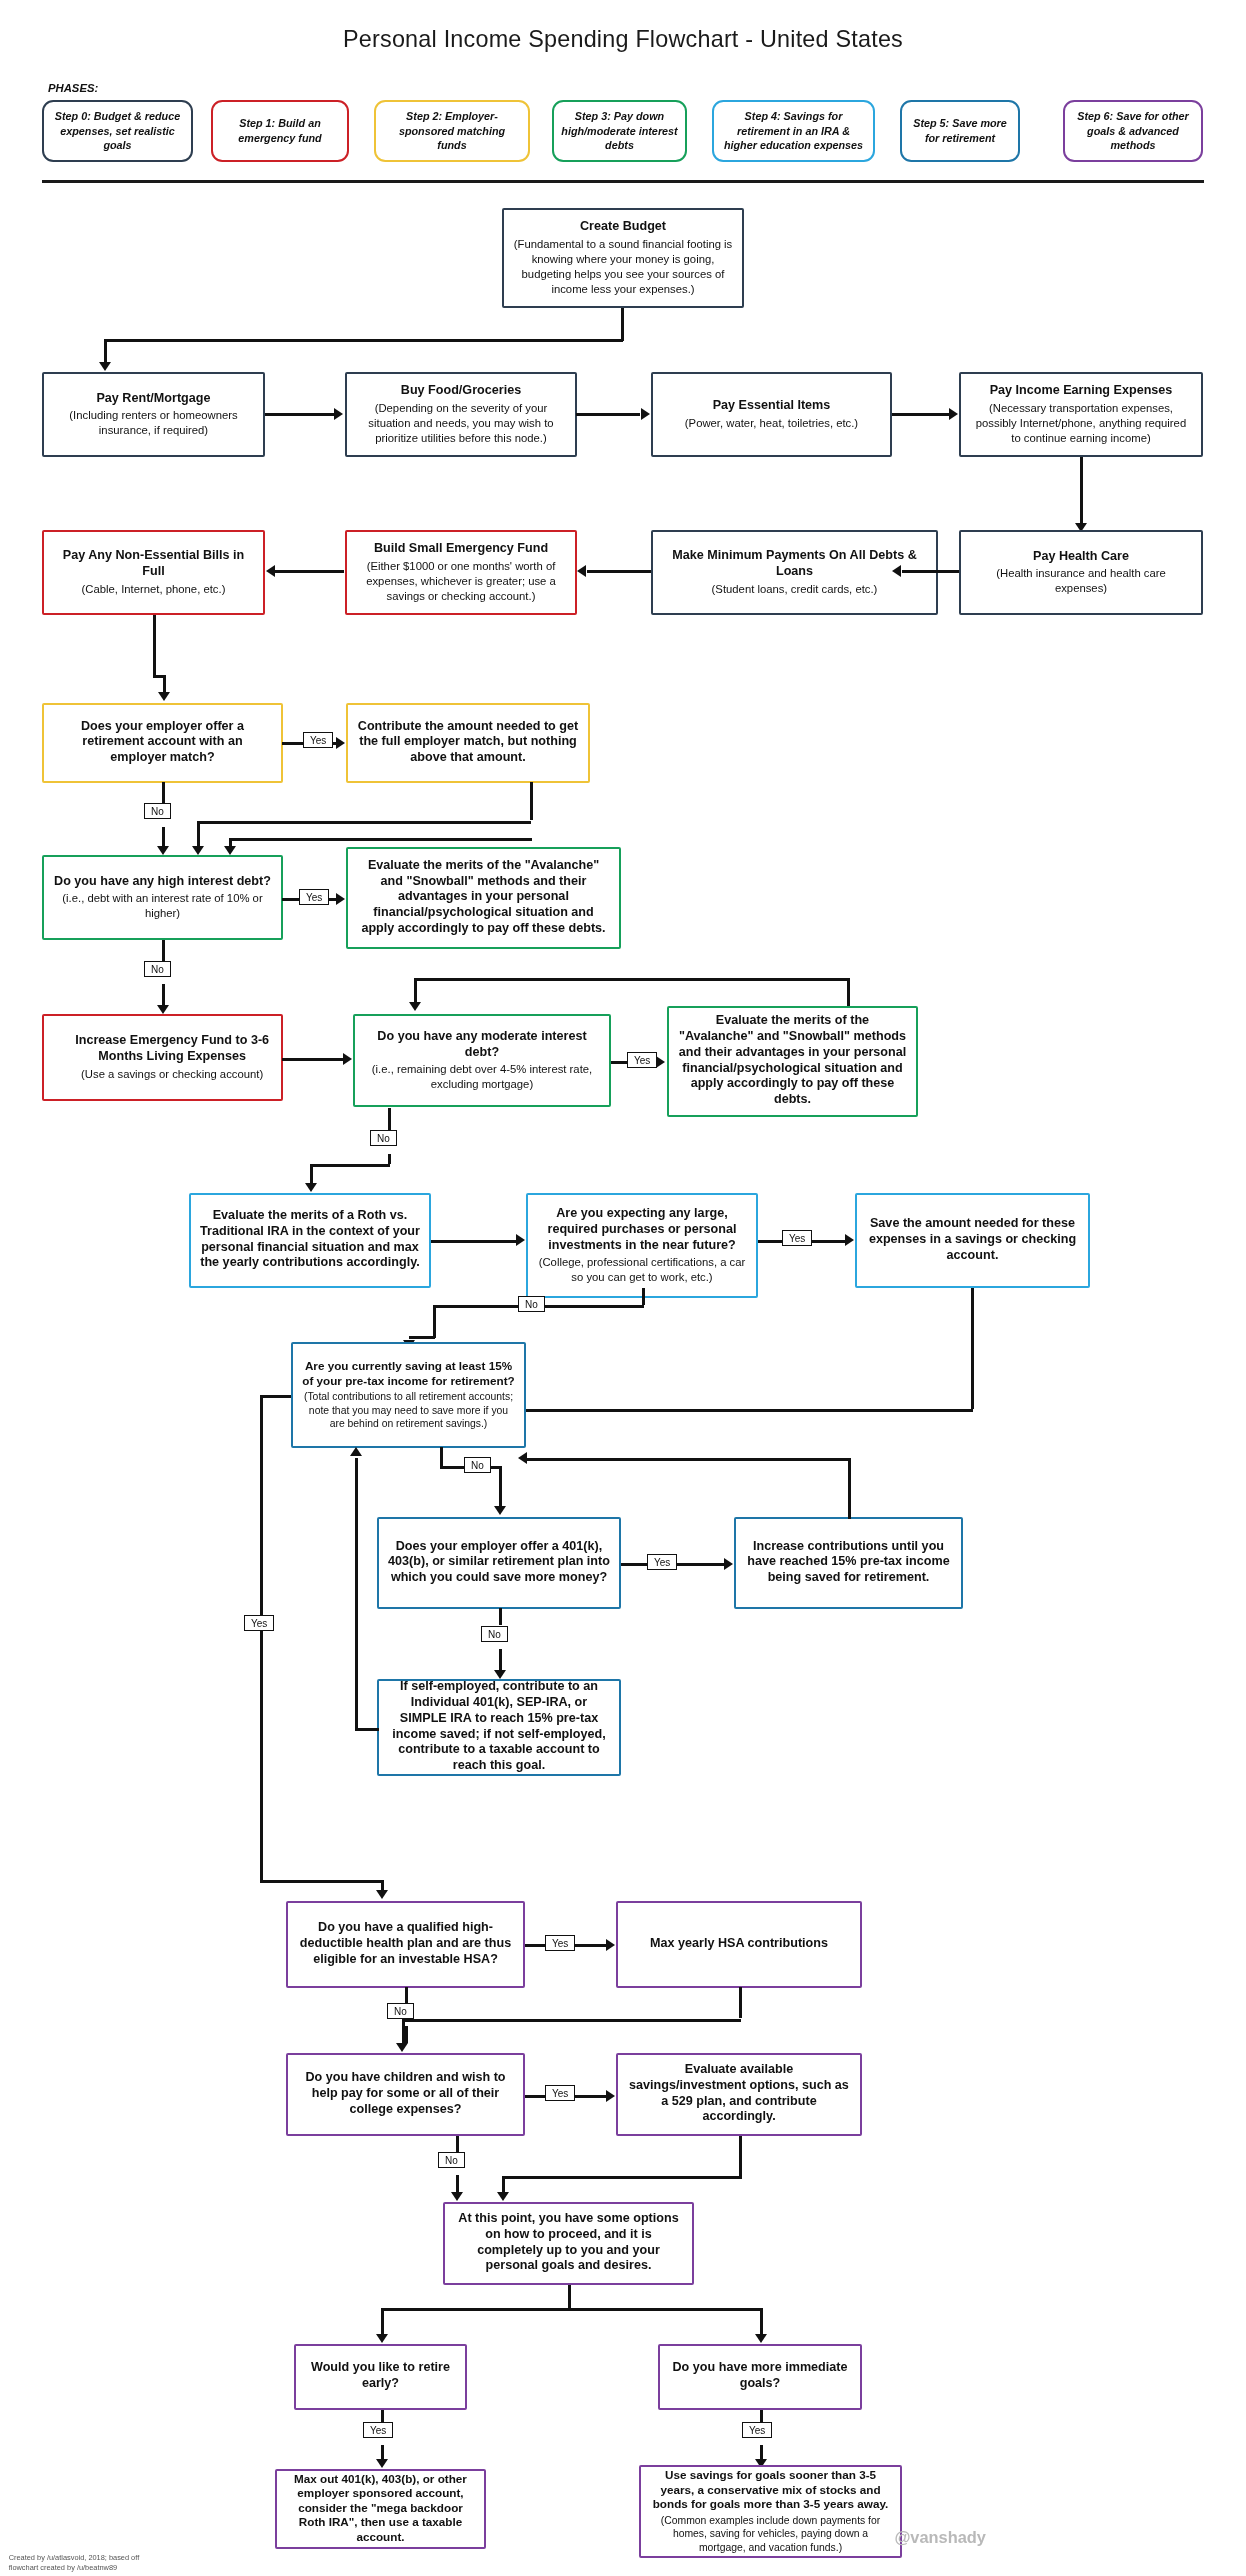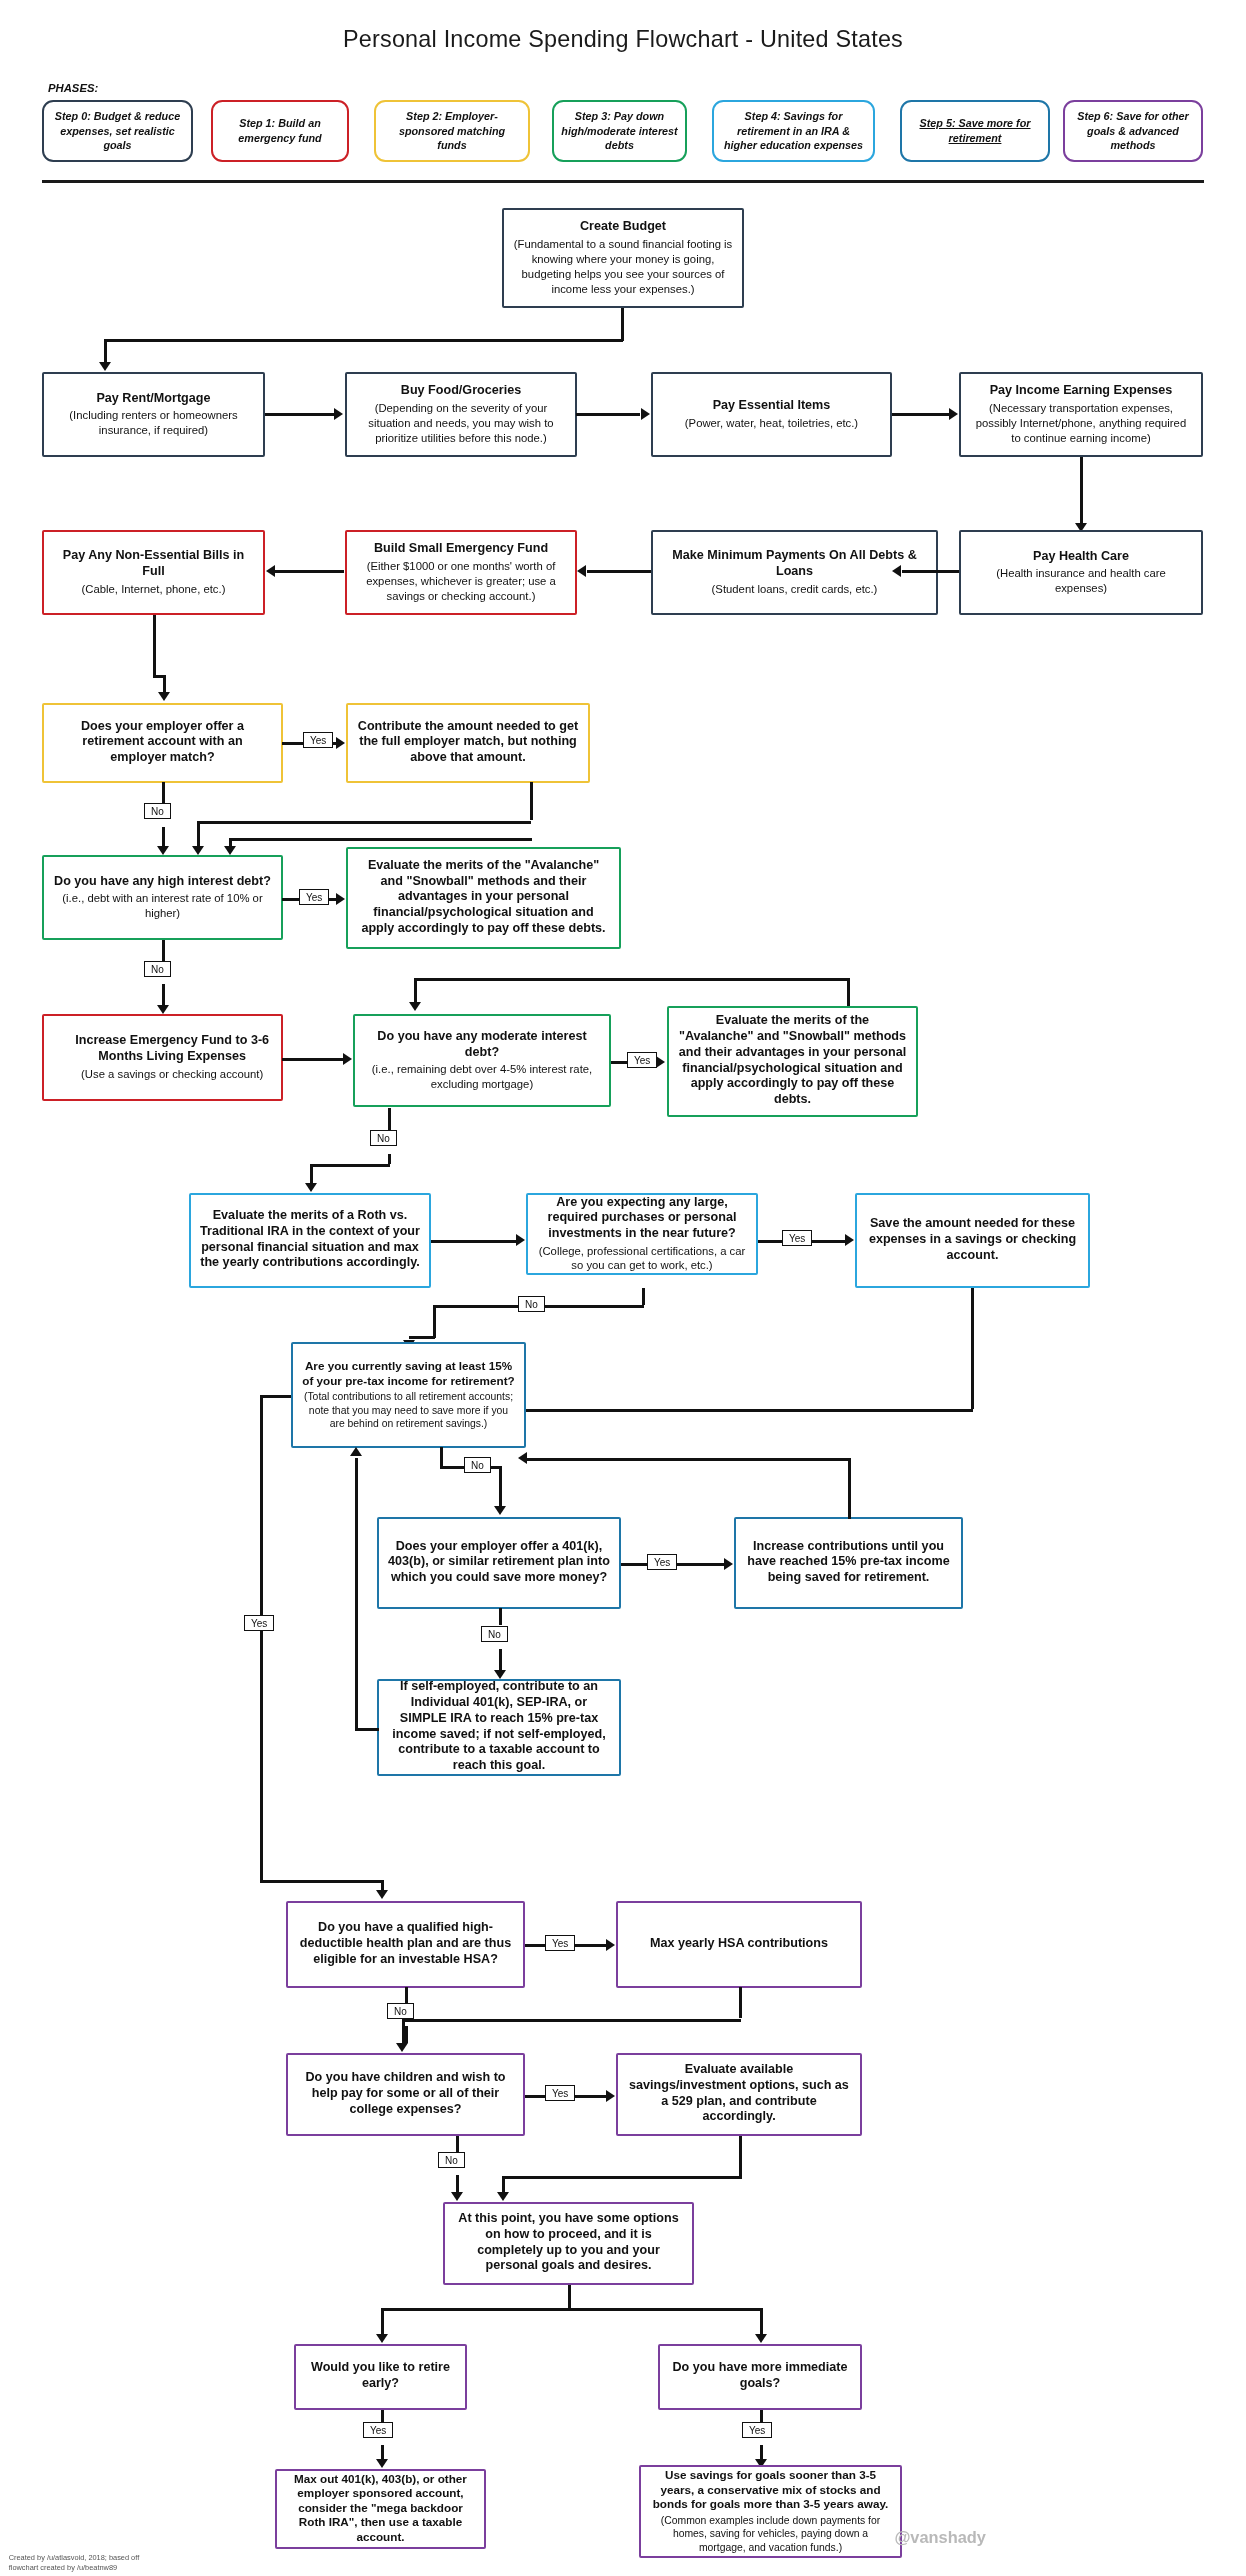--- a/index.html
+++ b/index.html
@@ -150,21 +150,21 @@
     </div>
   <div class="phase-box" style="left:374px; width:156px; border-color:#efc337;">
       <span>Step 2: Employer-sponsored matching funds</span>
     </div>
   <div class="phase-box" style="left:552px; width:135px; border-color:#16a05a;">
       <span>Step 3: Pay down high/moderate interest debts</span>
     </div>
   <div class="phase-box" style="left:712px; width:163px; border-color:#2ba6de;">
       <span>Step 4: Savings for retirement in an IRA &amp; higher education expenses</span>
     </div>
-  <div class="phase-box" style="left:900px;width:150px; border-color:#1e76a8;text-decoration:underline;">
+  <div class="phase-box" style="left:900px;width:120px; border-color:#1e76a8;">
       <span>Step 5: Save more for retirement</span>
     </div>
   <div class="phase-box" style="left:1063px;width:140px; border-color:#7b3f9d;">
       <span>Step 6: Save for other goals &amp; advanced methods</span>
     </div>
 
   <div class="hrule"></div>
 
   <div class="node c-dark" style="left:502px; top:208px; width:242px; height:100px;">
     <div class="hd">Create Budget</div>
@@ -303,21 +303,21 @@
   <div class="ln lnv" style="left:388px; top:1108px; height:22.5px;"></div>
   <div class="yn" style="left:370px; top:1130px;">No</div>
   <div class="ln lnv" style="left:388px; top:1154px; height:10.4px;"></div>
   <div class="ln lnh" style="left:310px; top:1164px; width:80px;"></div>
   <div class="ln lnv" style="left:310px; top:1164px; height:21px;"></div>
   <div class="arw arw-d" style="left:305px; top:1183px;"></div>
 
   <div class="node c-blue" style="left:189px; top:1193px; width:242px; height:95px;align-items:flex-end;">
     <div class="hd">Evaluate the merits of a Roth vs. Traditional IRA in the context of your personal financial situation and max the yearly contributions accordingly.</div>
   </div>
-  <div class="node c-blue" style="left:526px; top:1193px; width:232px; height:82px;">
+  <div class="node c-blue" style="left:526px; top:1193px; width:232px; height:105px;">
     <div class="hd">Are you expecting any large, required purchases or personal investments in the near future?</div>
     <div class="sub">(College, professional certifications, a car so you can get to work, etc.)</div>
   </div>
   <div class="node c-blue" style="left:855px; top:1193px; width:235px; height:95px;">
     <div class="hd">Save the amount needed for these expenses in a savings or checking account.</div>
   </div>
 
   <div class="ln lnh" style="left:431px; top:1240px; width:85px;"></div>
   <div class="arw arw-r" style="left:516px; top:1234px;"></div>
 

